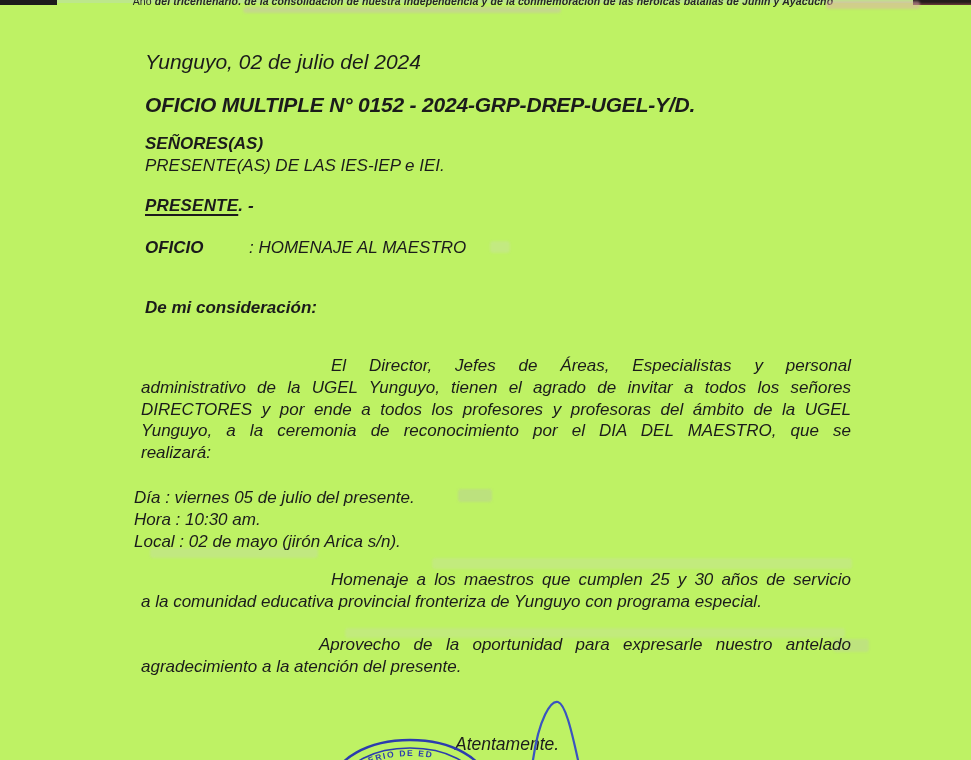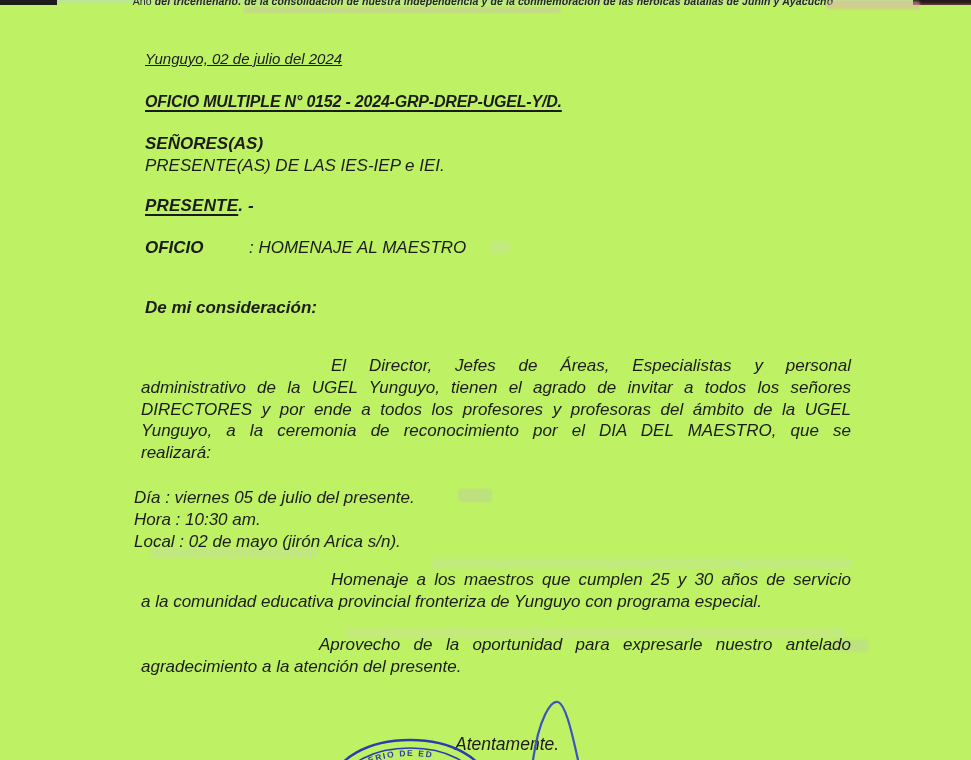--- a/index.html
+++ b/index.html
@@ -23,24 +23,24 @@
   .smudge{position:absolute;filter:blur(1px);border-radius:3px;pointer-events:none;}
   .s1{left:243px;top:7px;width:318px;height:6px;background:rgba(205,180,195,.40);}
   .s2{left:826px;top:1px;width:94px;height:8px;background:rgba(225,170,175,.50);}
   .s3{left:458px;top:489px;width:34px;height:13px;background:rgba(185,185,190,.30);}
   .s4{left:150px;top:548px;width:168px;height:10px;background:rgba(205,205,210,.25);}
   .s5{left:432px;top:558px;width:420px;height:11px;background:rgba(210,210,215,.22);}
   .s6{left:345px;top:628px;width:500px;height:10px;background:rgba(212,212,218,.20);}
   .s7{left:833px;top:639px;width:36px;height:13px;background:rgba(190,190,195,.28);}
   .s8{left:490px;top:241px;width:20px;height:12px;background:rgba(210,210,215,.25);}
   .abs{position:absolute;}
-  .date{left:145px;top:50px;font-size:15px;text-decoration:underline;}
+  .date{left:145px;top:50px;font-size:21px;}
   .oficio{
-    left:145px;top:93px;font-size:16px;font-weight:700;letter-spacing:-.2px;
-    text-decoration:underline;text-decoration-thickness:1.8px;text-underline-offset:3px;
+    left:145px;top:93px;font-size:21px;font-weight:700;letter-spacing:-.2px;
+    text-decoration-thickness:1.8px;text-underline-offset:3px;
   }
   .recipients{left:145px;top:133px;font-size:17px;line-height:22px;}
   .bold{font-weight:700;}
   .presente{left:145px;top:196px;font-size:17px;font-weight:700;letter-spacing:.2px;}
   .presente .u{text-decoration:underline;text-decoration-thickness:1.6px;text-underline-offset:3px;}
   .asunto{left:145px;top:238px;font-size:17px;}
   .asunto-label{font-weight:700;display:inline-block;width:104px;}
   .greeting{left:145px;top:298px;font-size:17px;font-weight:bold;}
   .para{position:absolute;left:141px;width:710px;font-size:17px;line-height:21.8px;}
   .p1{top:355px;}

